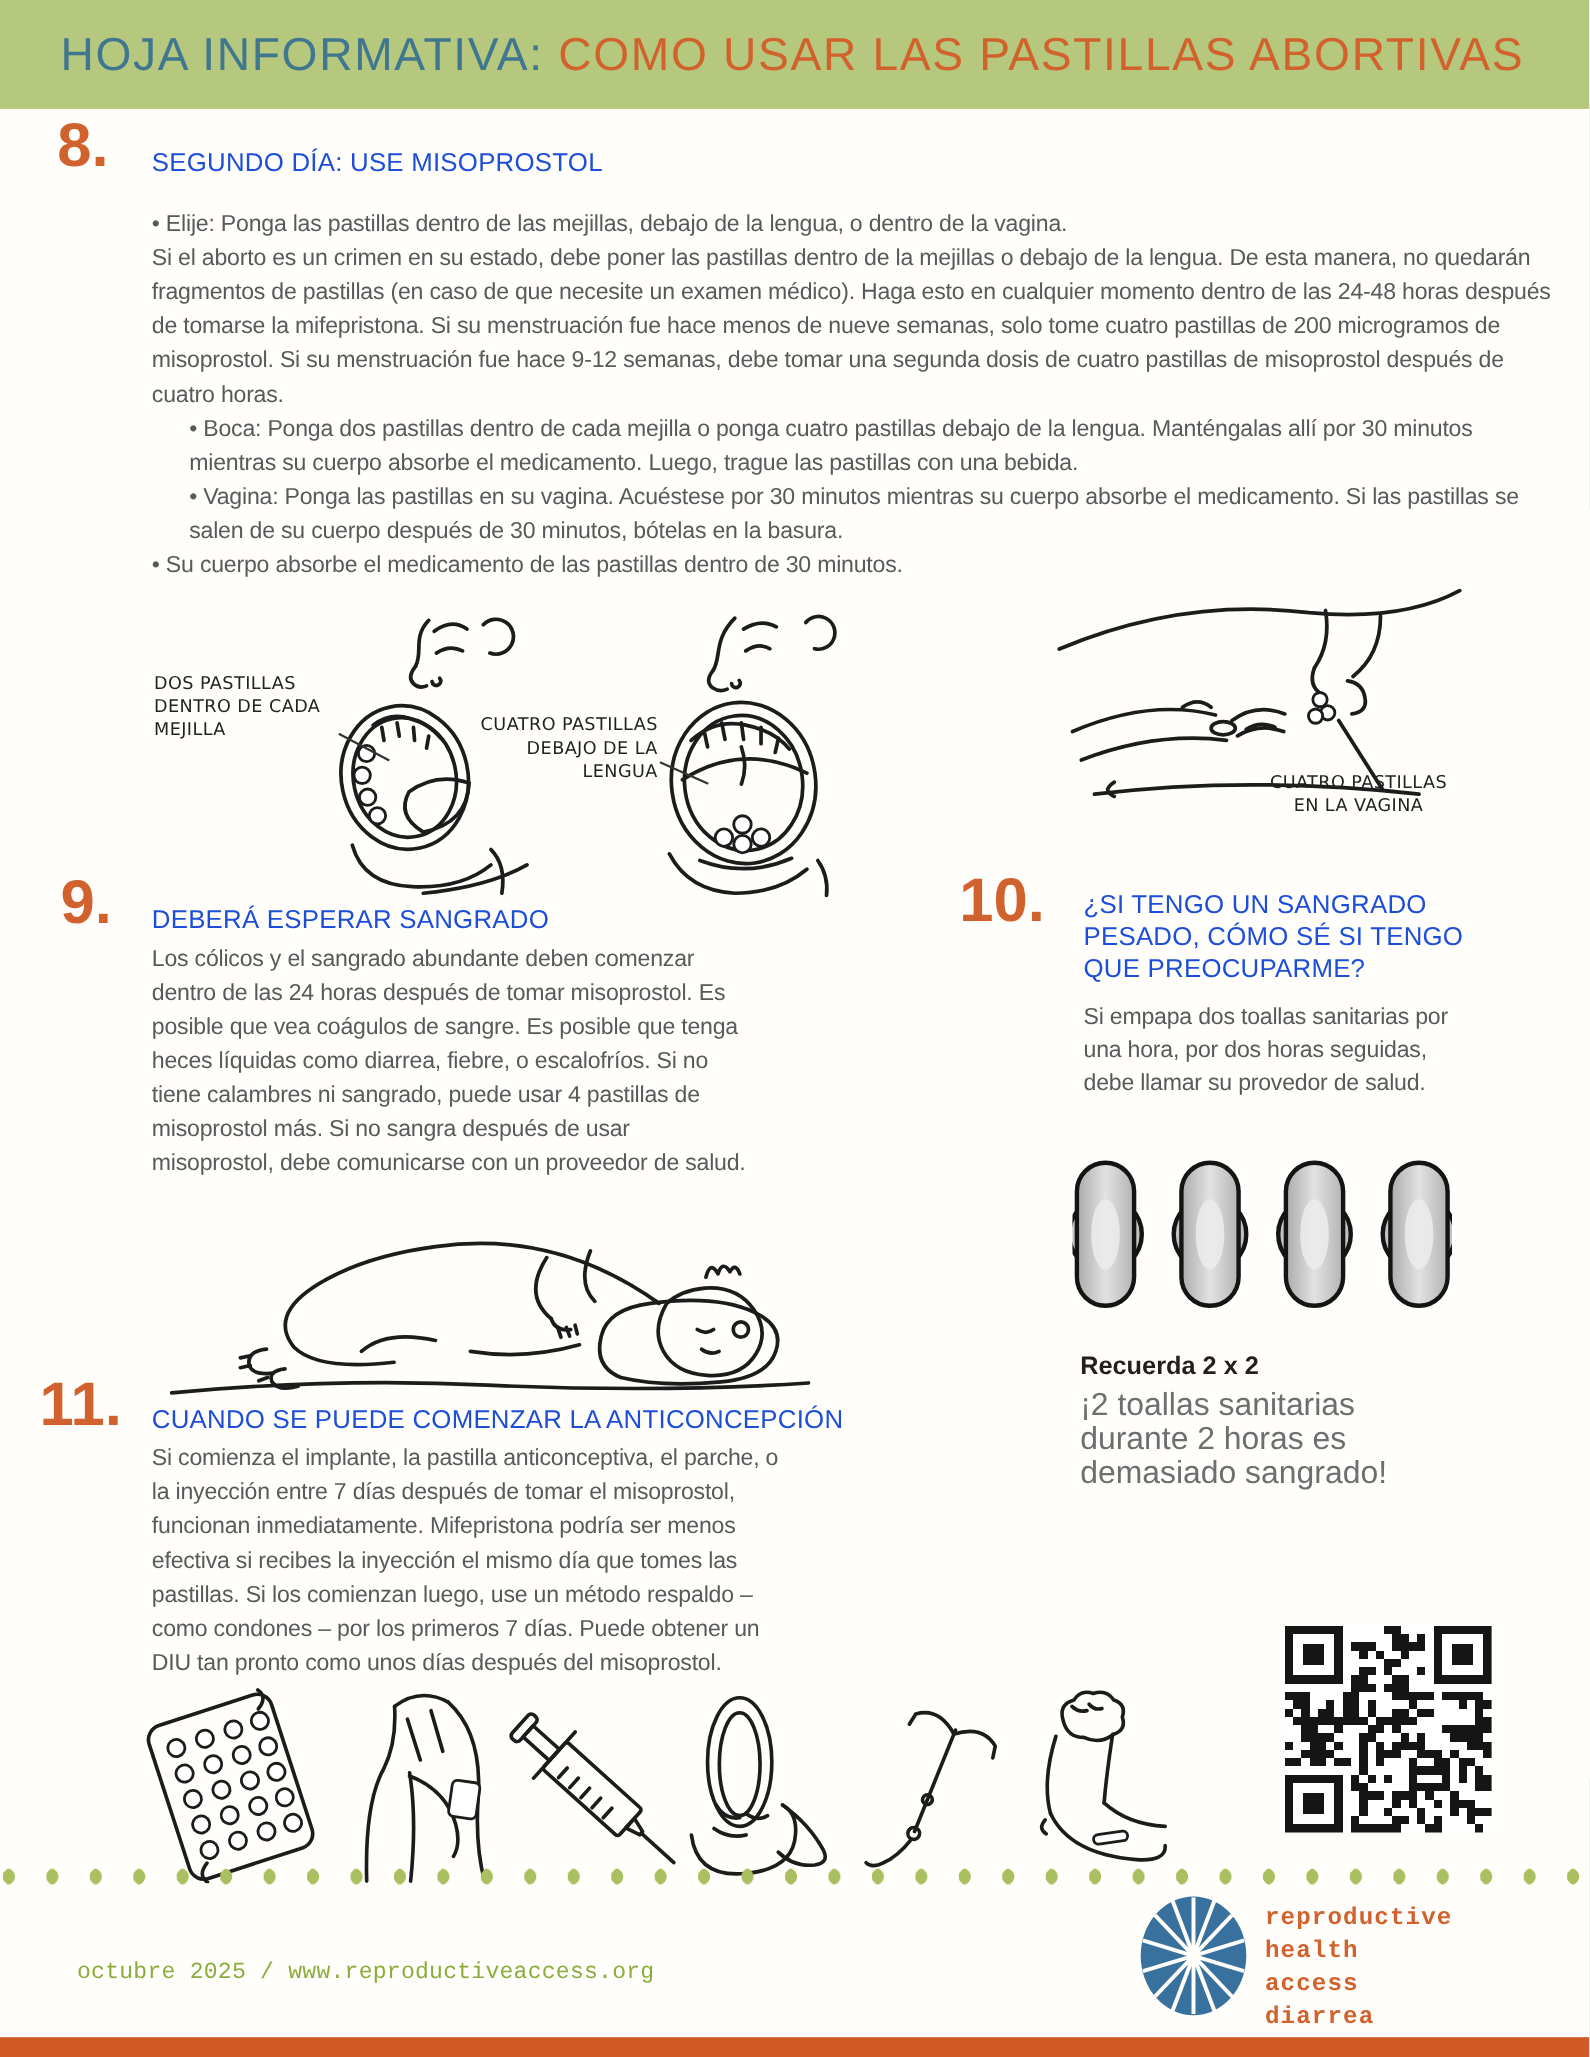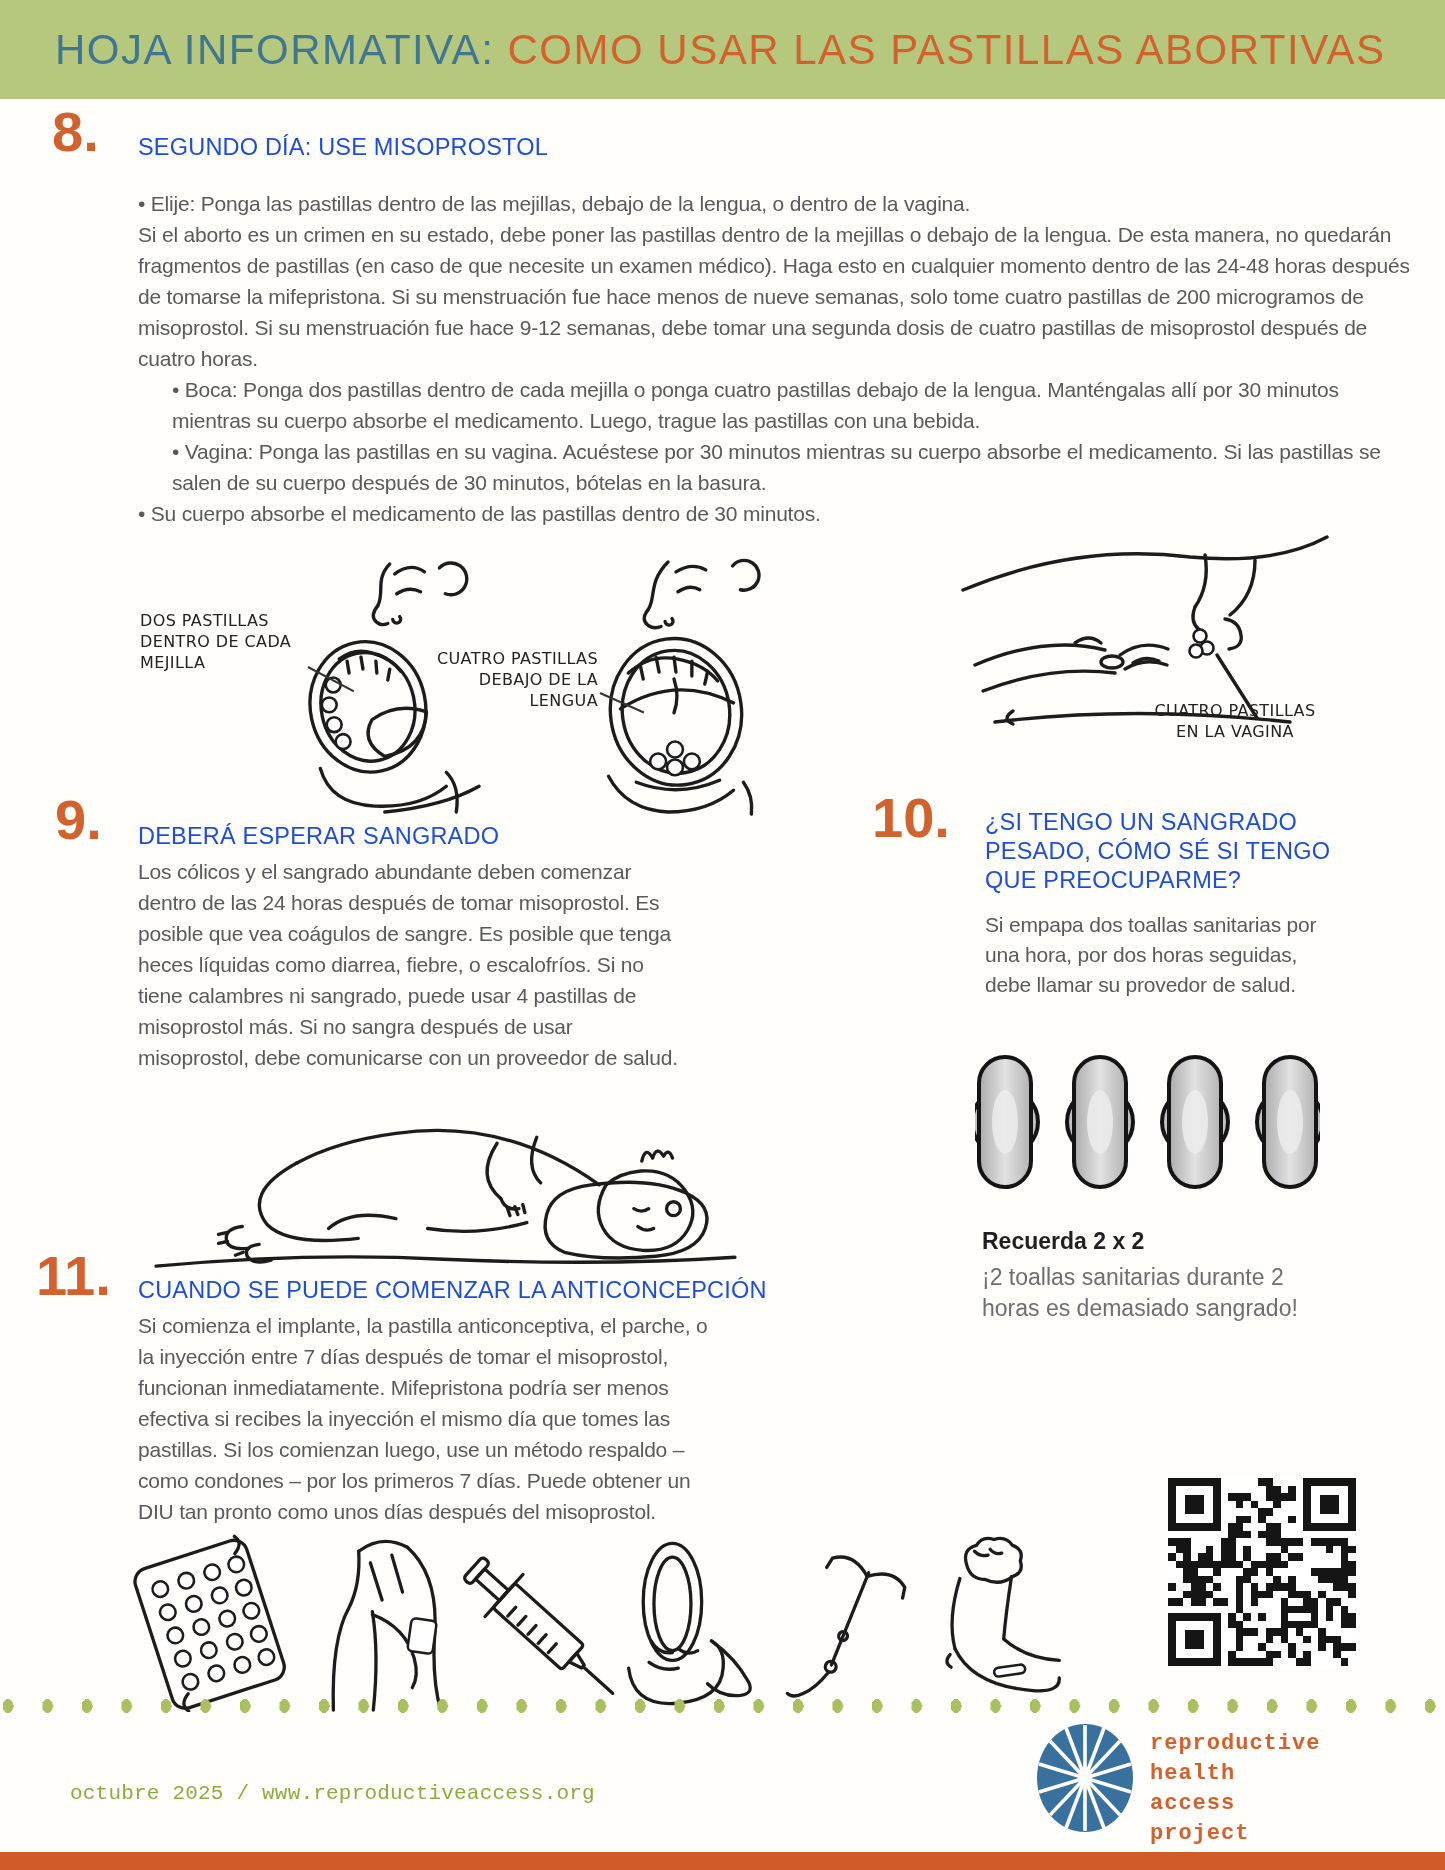--- a/index.html
+++ b/index.html
@@ -18,21 +18,21 @@
   .indent{padding-left:34px}
   .illo svg{display:block}
   .illo path,.illo line,.illo ellipse.ln,.illo circle.ln,.illo rect.ln,.illo polyline{
       fill:none;stroke:#1c1c1c;stroke-width:3.4;stroke-linecap:round;stroke-linejoin:round}
   .pill{fill:#fff;stroke:#1c1c1c;stroke-width:2.6}
   .hand-label{font-family:"DejaVu Sans",sans-serif;font-size:16px;line-height:21px;color:#222;
       letter-spacing:.4px;font-weight:500}
   .hand-label span{display:block}
   .pointer{position:absolute;height:2px;background:#333;transform-origin:left center}
   .reminder-title{font-size:23px;font-weight:bold;color:#231f20}
-  .reminder-body{font-size:23px;line-height:31px;color:#6d6e70}
+  .reminder-body{font-size:29px;line-height:31px;color:#6d6e70}
   .dots{left:0;top:1698px;width:1445px;height:16px;
       background-image:radial-gradient(5.5px 7px at 8px 8px,#a9bf60 98%,transparent 100%);
       background-size:39.5px 16px;background-repeat:repeat-x}
   .footer-note{font-family:Liberation Mono, monospace;font-size:21px;color:#8bad3f;letter-spacing:.2px}
   .logo-text{font-family:"Liberation Mono",monospace;font-weight:bold;font-size:22px;line-height:30px;
       color:#d2622d;letter-spacing:1px}
   .logo-text span{display:block}
   .bottom-bar{left:0;top:1852px;width:1445px;height:18px;background:#d15b26}
   .qr{background:#fff}
   .heading-lines span{display:block}
@@ -530,18 +530,18 @@
         <line x1="50" y1="56" x2="15" y2="19"></line>
           <line x1="50" y1="56" x2="31" y2="6"></line>
       </g>
       <circle cx="50" cy="56" r="4" fill="#fffefa"></circle>
     </svg>
   </div>
   <div class="abs logo-text" style="left:1150px;top:1729px">
     <span>reproductive</span>
     <span>health</span>
     <span>access</span>
-    <span>project</span>
+    <span>diarrea</span>
   </div>
 
   <div class="abs bottom-bar"></div>
 
 </div>
 
 </body></html>

